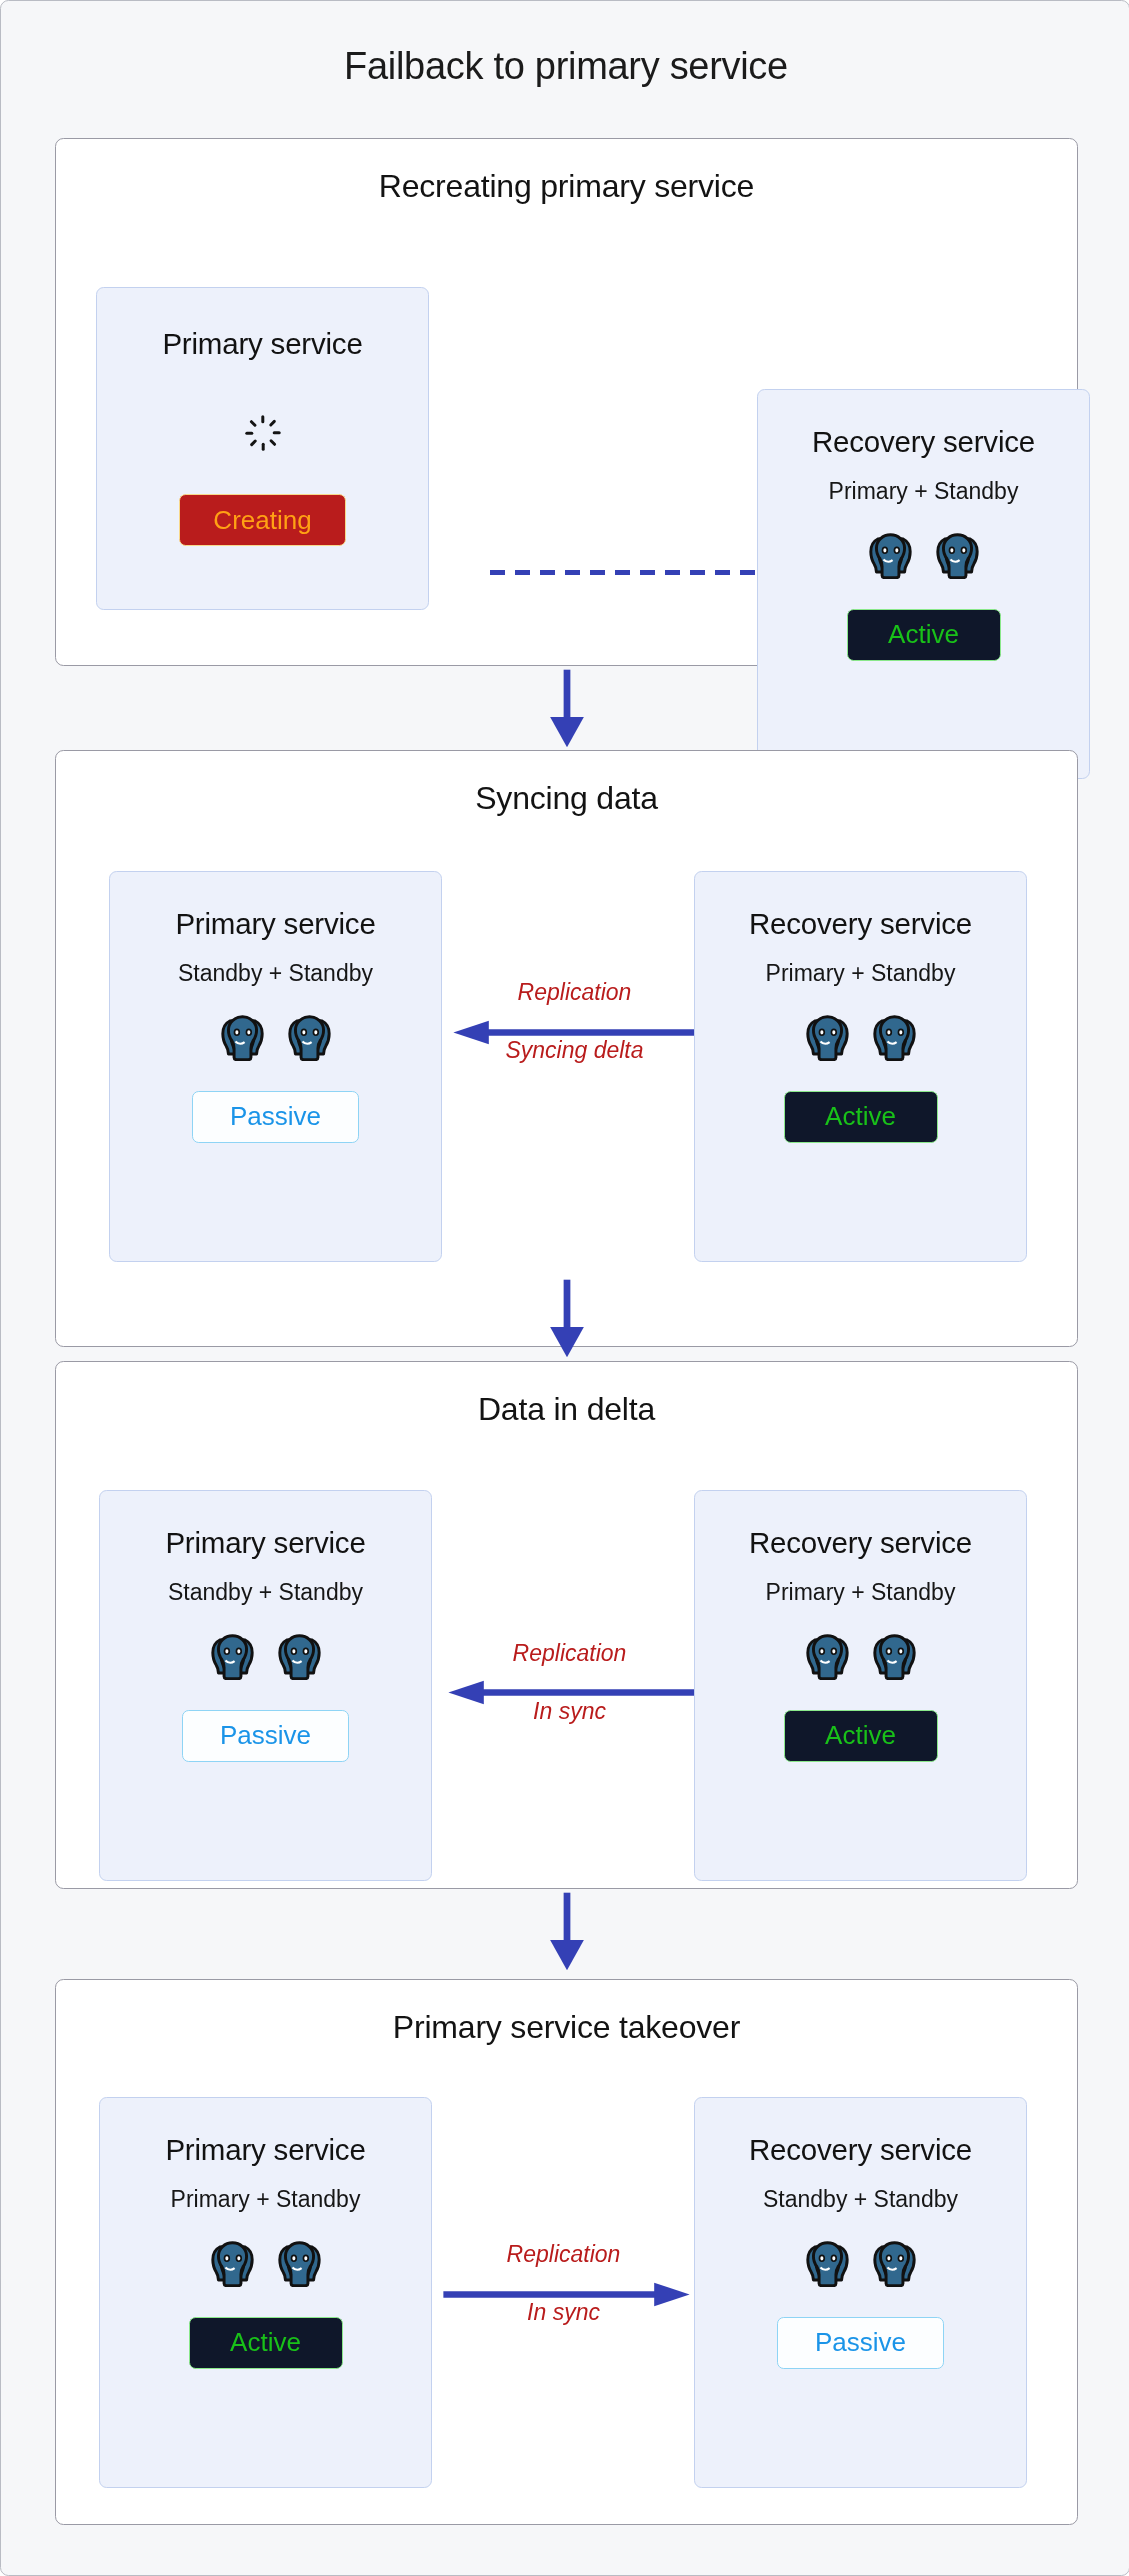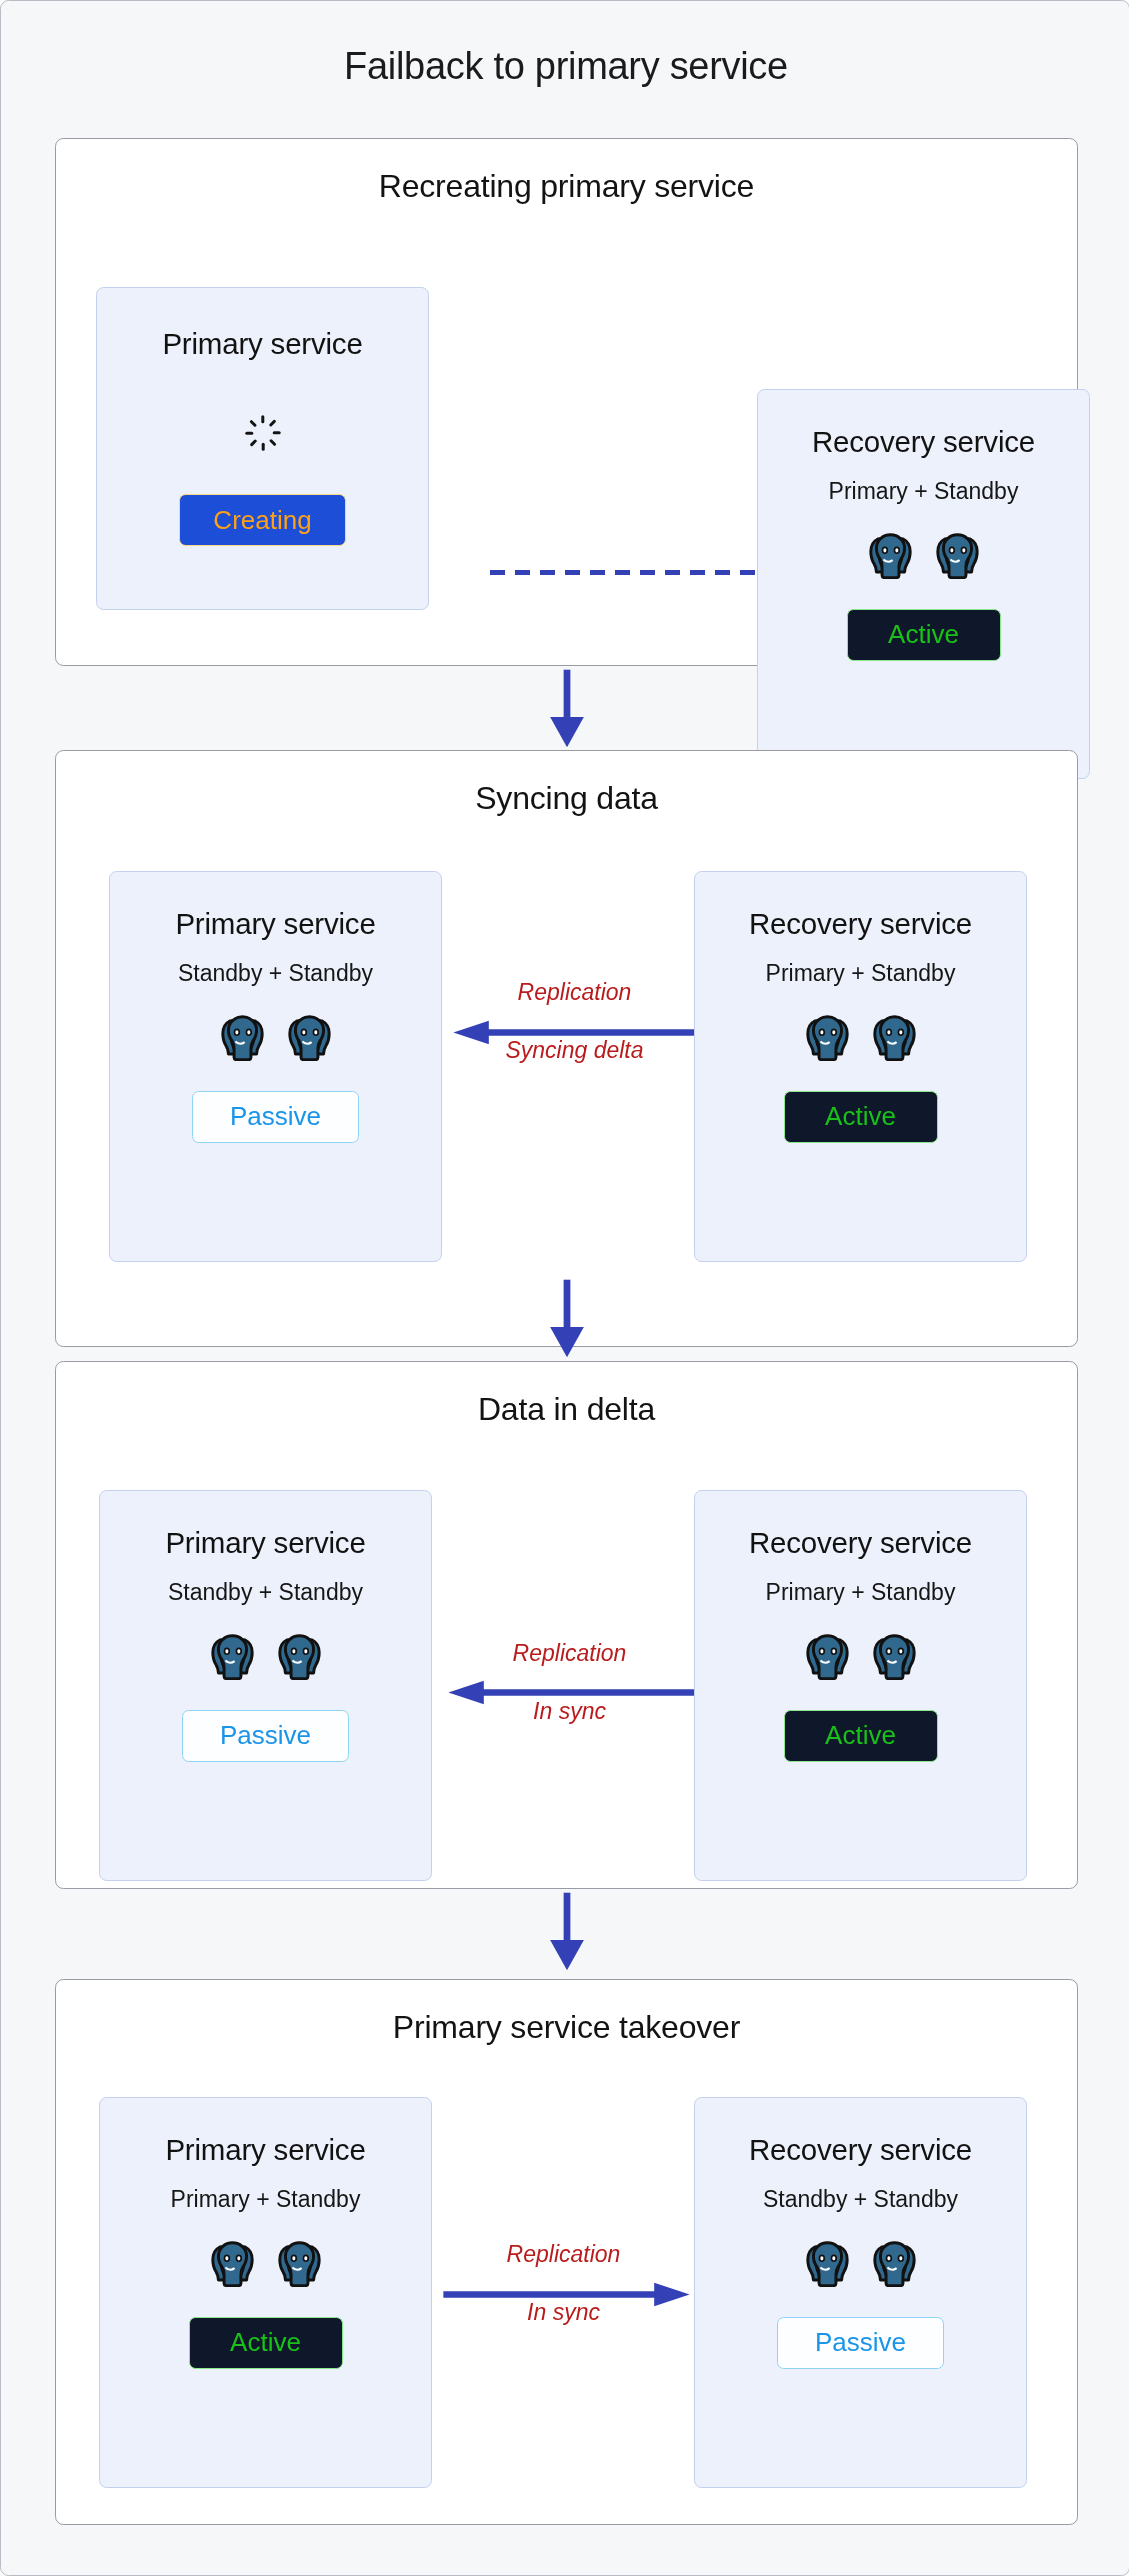--- a/index.html
+++ b/index.html
@@ -94,21 +94,21 @@
     border: 1.7px solid;
     display: flex;
     align-items: center;
     justify-content: center;
     font-size: 26px;
     font-weight: 400;
     white-space: nowrap;
   }
   .badge.active  { color: #19c119; border-color: #8ae88a; background: #0f172a; }
   .badge.passive { color: #1a94e8; border-color: #8ed4f5; background: #fcfeff; }
-  .badge.creating{ color: #ffa114; border-color: #f8d98a; background: #1d4ed8; }
+  .badge.creating{ color: #ffa114; border-color: #f8d98a; background: #b91c1c; }
 
   
   .spinner { position: relative; }
   .spinner i {
     position: absolute;
     left: 50%;
     top: 50%;
     width: 3.4px;
     height: 8.4px;
     background: #141414;

